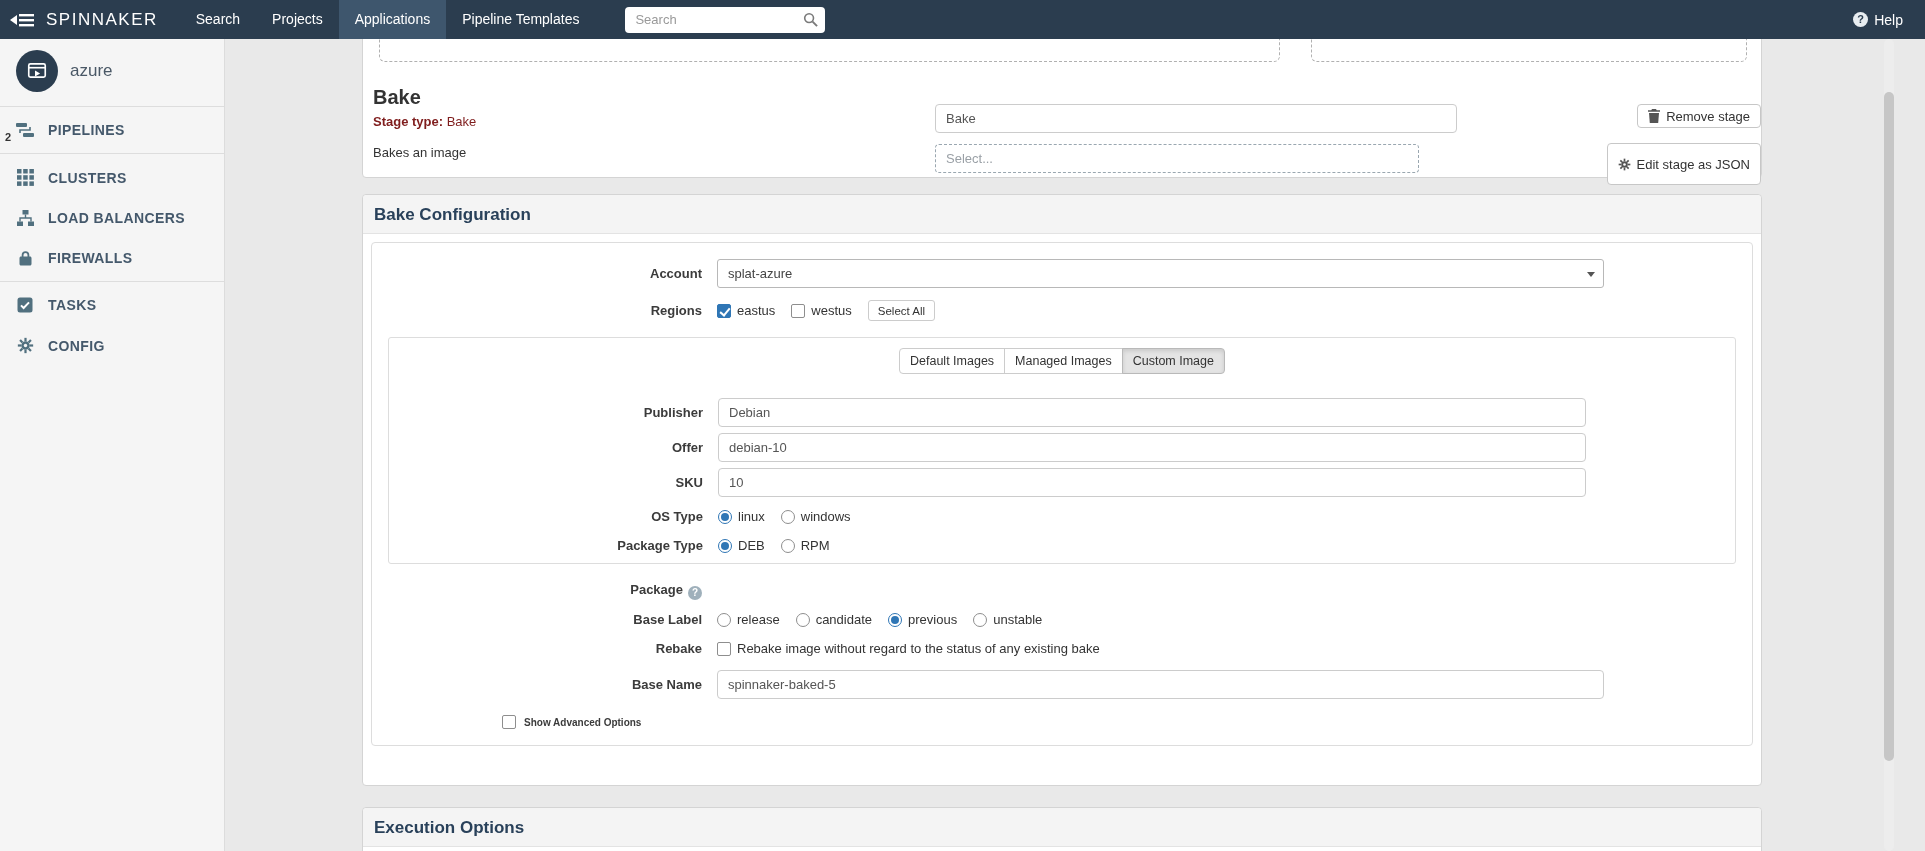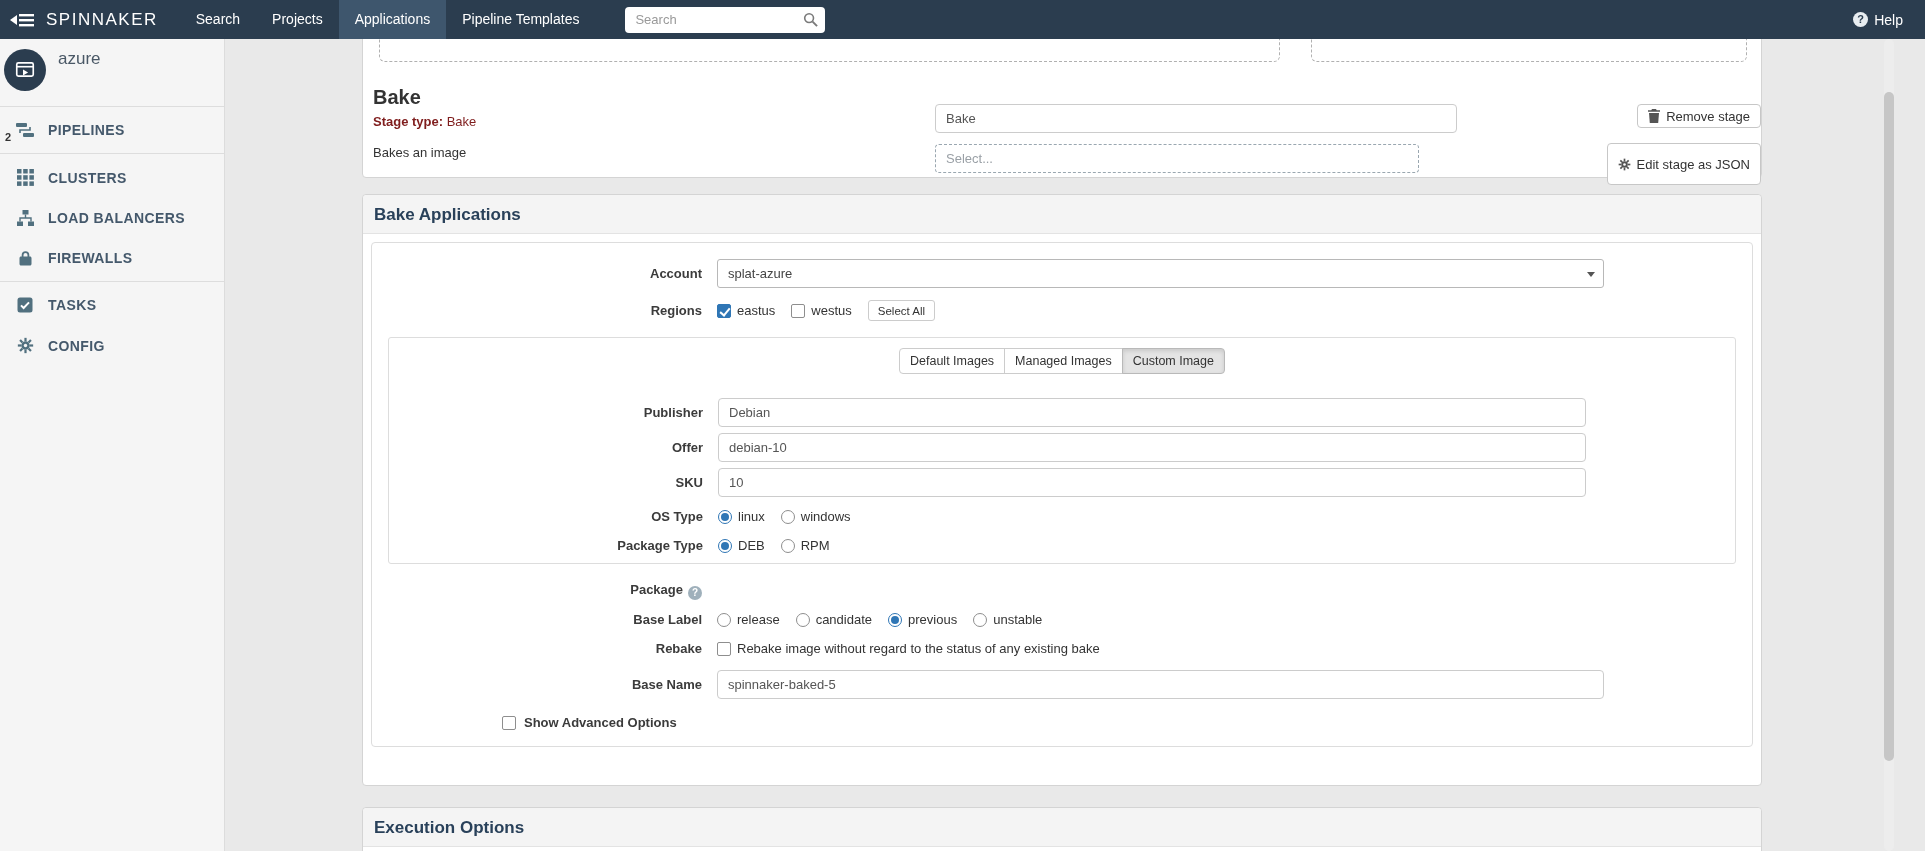--- a/index.html
+++ b/index.html
@@ -19,21 +19,21 @@
   .search-ic{position:absolute;right:7px;top:5px;line-height:0}
   .nav-help{margin-left:auto;display:flex;align-items:center;gap:6px;padding-right:22px;font-size:14px;cursor:pointer}
   .help-circle{width:15px;height:15px;border-radius:50%;background:#e8edf1;color:#2b3d4f;font-size:11px;font-weight:bold;line-height:15px;text-align:center;display:inline-block}
   .help-circle::after{content:"?"}
 
   
   .body{display:flex;height:812px}
 
   
   .sidebar{width:225px;background:#f5f5f5;border-right:1px solid #dcdcdc;flex:none}
-  .app-header{display:flex;align-items:flex-start;gap:12px;padding:10px 4px;height:64px}
+  .app-header{display:flex;align-items:center;gap:12px;padding:10px 16px;height:64px}
   .app-icon{width:42px;height:42px;border-radius:50%;background:#2b3d4f;display:flex;align-items:center;justify-content:center;flex:none}
   .app-name{font-size:17px;color:#4a5866}
   .side-divider{border:none;border-top:1px solid #ddd;margin:3px 0}
   .side-item{display:flex;align-items:center;gap:12px;padding:12px 14px;font-size:14px;font-weight:600;color:#44586b;letter-spacing:.4px;cursor:pointer}
   .side-ic{width:22px;display:flex;justify-content:center;position:relative;flex:none;line-height:0}
   .exec-badge{position:absolute;left:-9px;bottom:-5px;font-size:11px;font-weight:700;color:#333;line-height:11px}
 
   
   .main{flex:1;position:relative;overflow:hidden;background:#e9e9e9}
   .card{position:absolute;background:#fff;border:1px solid #d4d4d4;border-radius:4px}
@@ -89,21 +89,21 @@
   .tab:first-child{border-radius:4px 0 0 4px;margin-left:0}
   .tab:last-child{border-radius:0 4px 4px 0}
   .tab.active{background:#e4e4e4;border-color:#b9b9b9;box-shadow:inset 0 2px 4px rgba(0,0,0,.12)}
   .mb6{margin-bottom:6px}
   .mb14{margin-bottom:14px}
   .mb16{margin-bottom:16px}
 
   .qbadge{display:inline-block;width:14px;height:14px;border-radius:50%;background:#9fb0bb;color:#fff;font-size:10px;line-height:14px;text-align:center;font-weight:700;margin-left:5px;vertical-align:-2px}
   .qbadge::after{content:"?"}
   .rebake-text{font-size:13px;color:#333;font-weight:400}
-  .advanced-row{display:flex;align-items:center;gap:8px;margin:16px 0 10px 130px;font-size:13px;font-weight:700;color:#3b3b3b;cursor:pointer}
+  .advanced-row{display:flex;align-items:center;gap:8px;margin:16px 0 10px 130px;font-size:10px;font-weight:700;color:#3b3b3b;cursor:pointer}
 
   .exec-card{left:137px;top:768px;width:1400px;height:80px}
 
   .scroll-track{position:absolute;top:0;right:31px;width:10px;height:100%;background:#ededed;border-radius:5px}
   .scroll-thumb{position:absolute;top:53px;left:0;width:10px;height:669px;background:#c6c6c6;border-radius:5px;cursor:pointer}
 </style>
 </head>
 <body>
 
 <header class="navbar">
@@ -287,21 +287,21 @@
               </g>
               <circle cx="10" cy="10" r="5" fill="currentColor"></circle>
               <circle cx="10" cy="10" r="2" fill="#fff"></circle>
             </svg>
         </span>
         <span>Edit stage as JSON</span>
       </button>
     </section>
 
     <section class="card config-card">
-      <div class="section-header">Bake Applications</div>
+      <div class="section-header">Bake Configuration</div>
       <div class="config-body">
         <div class="form-panel">
 
           <div class="frow">
             <label class="flabel">Account</label>
             <div class="selectbox">
               <span>splat-azure</span>
               <span class="caret"></span>
             </div>
           </div>

